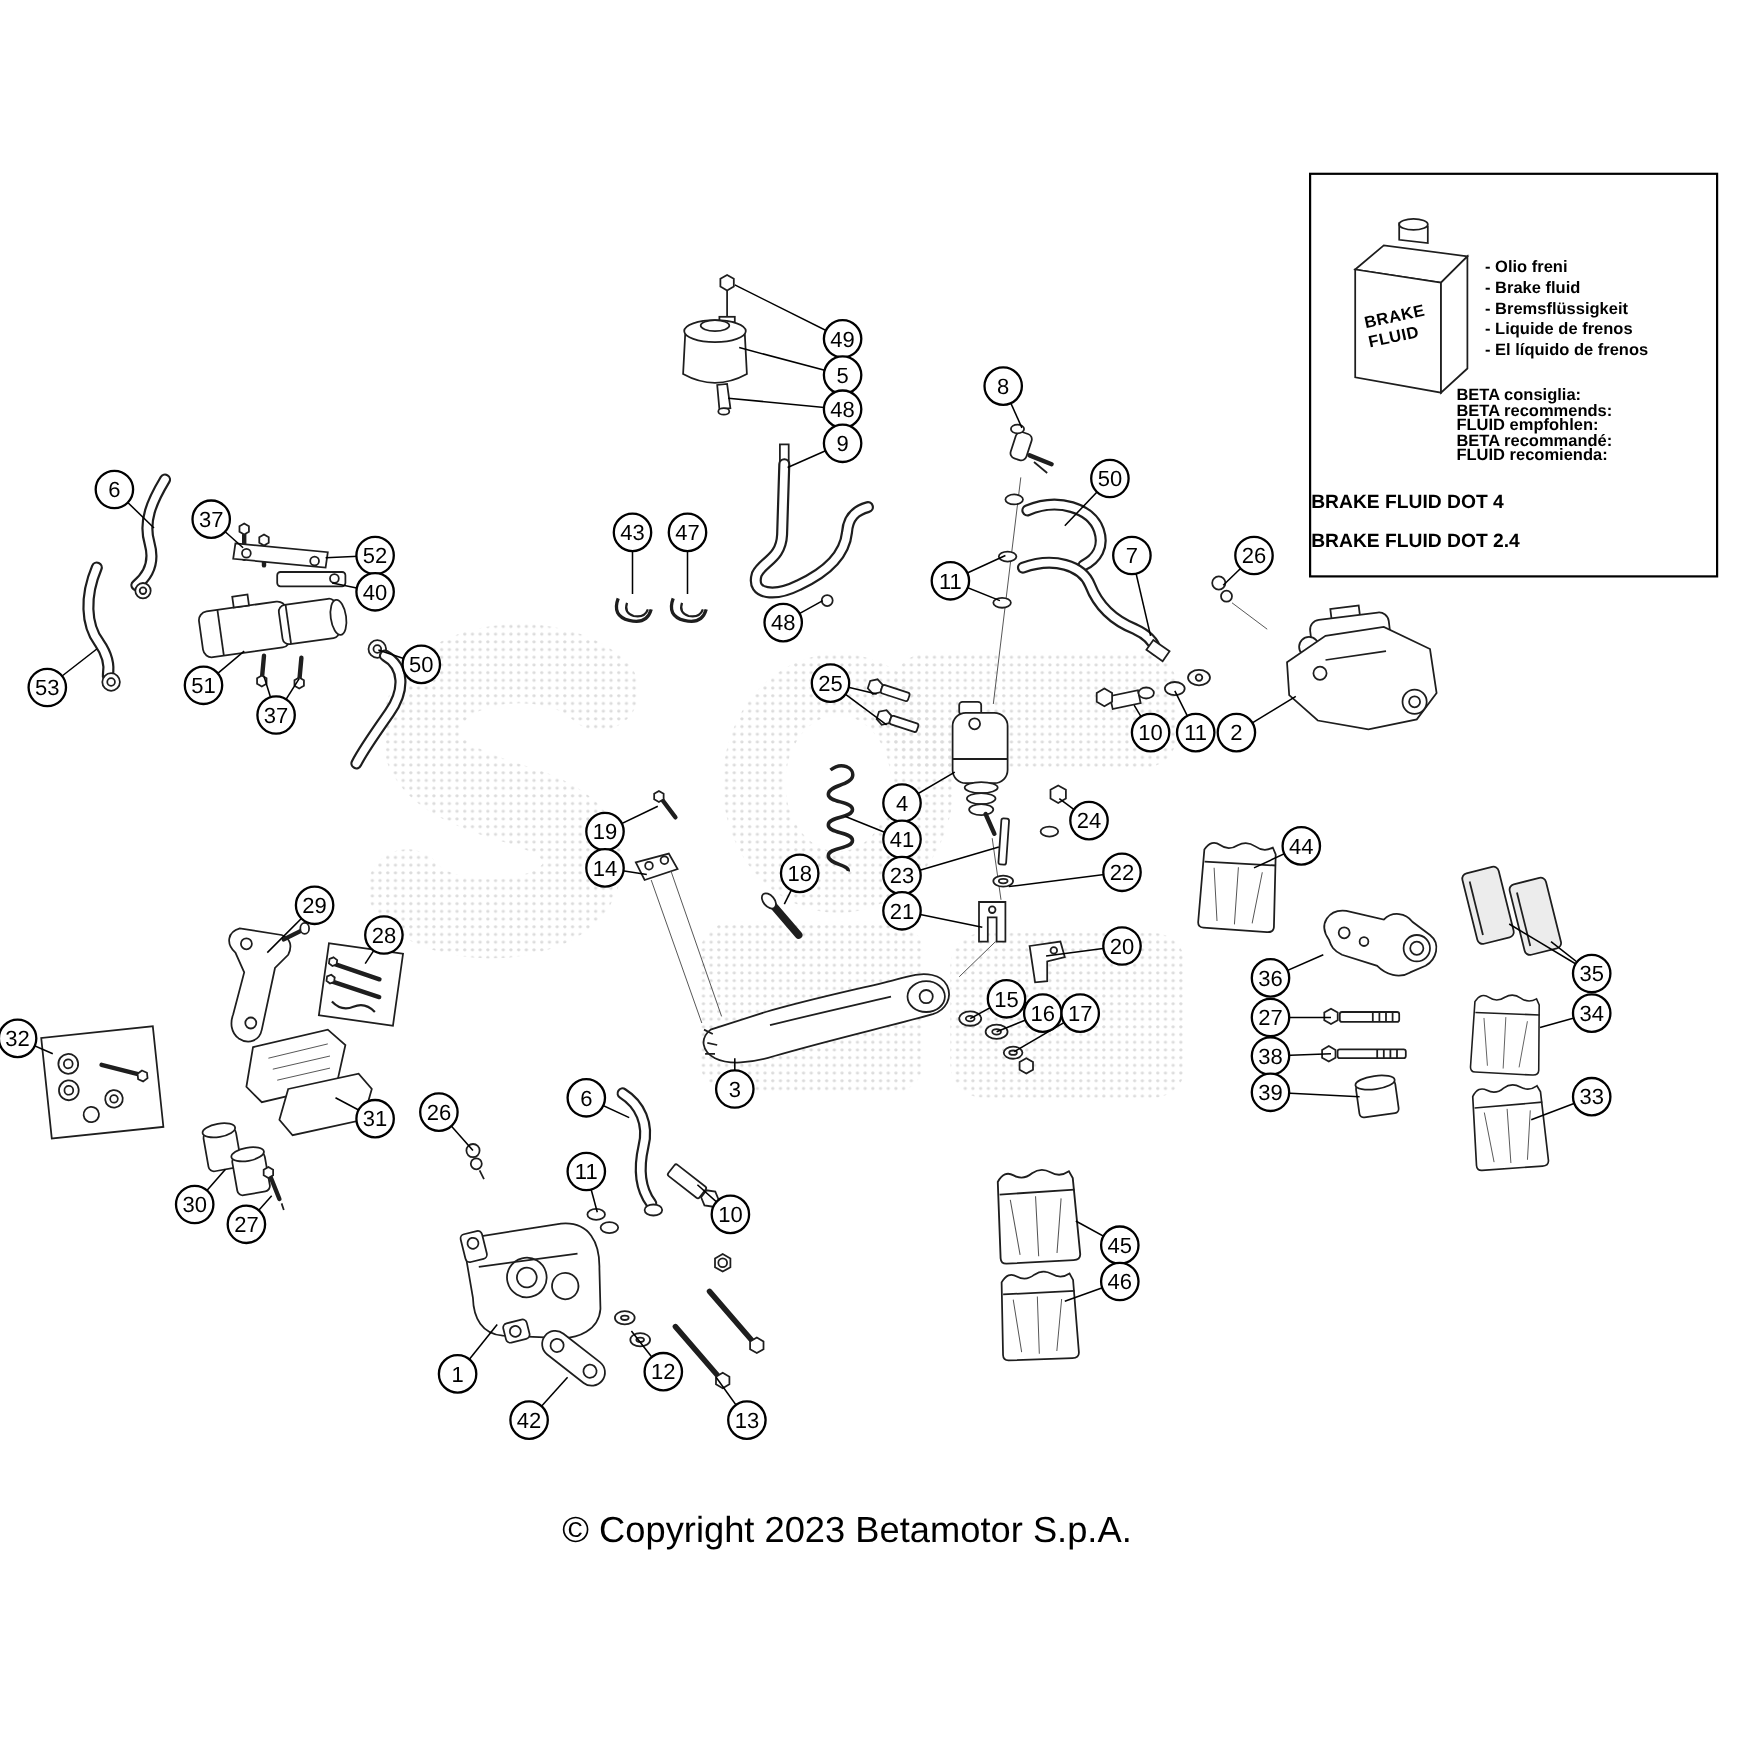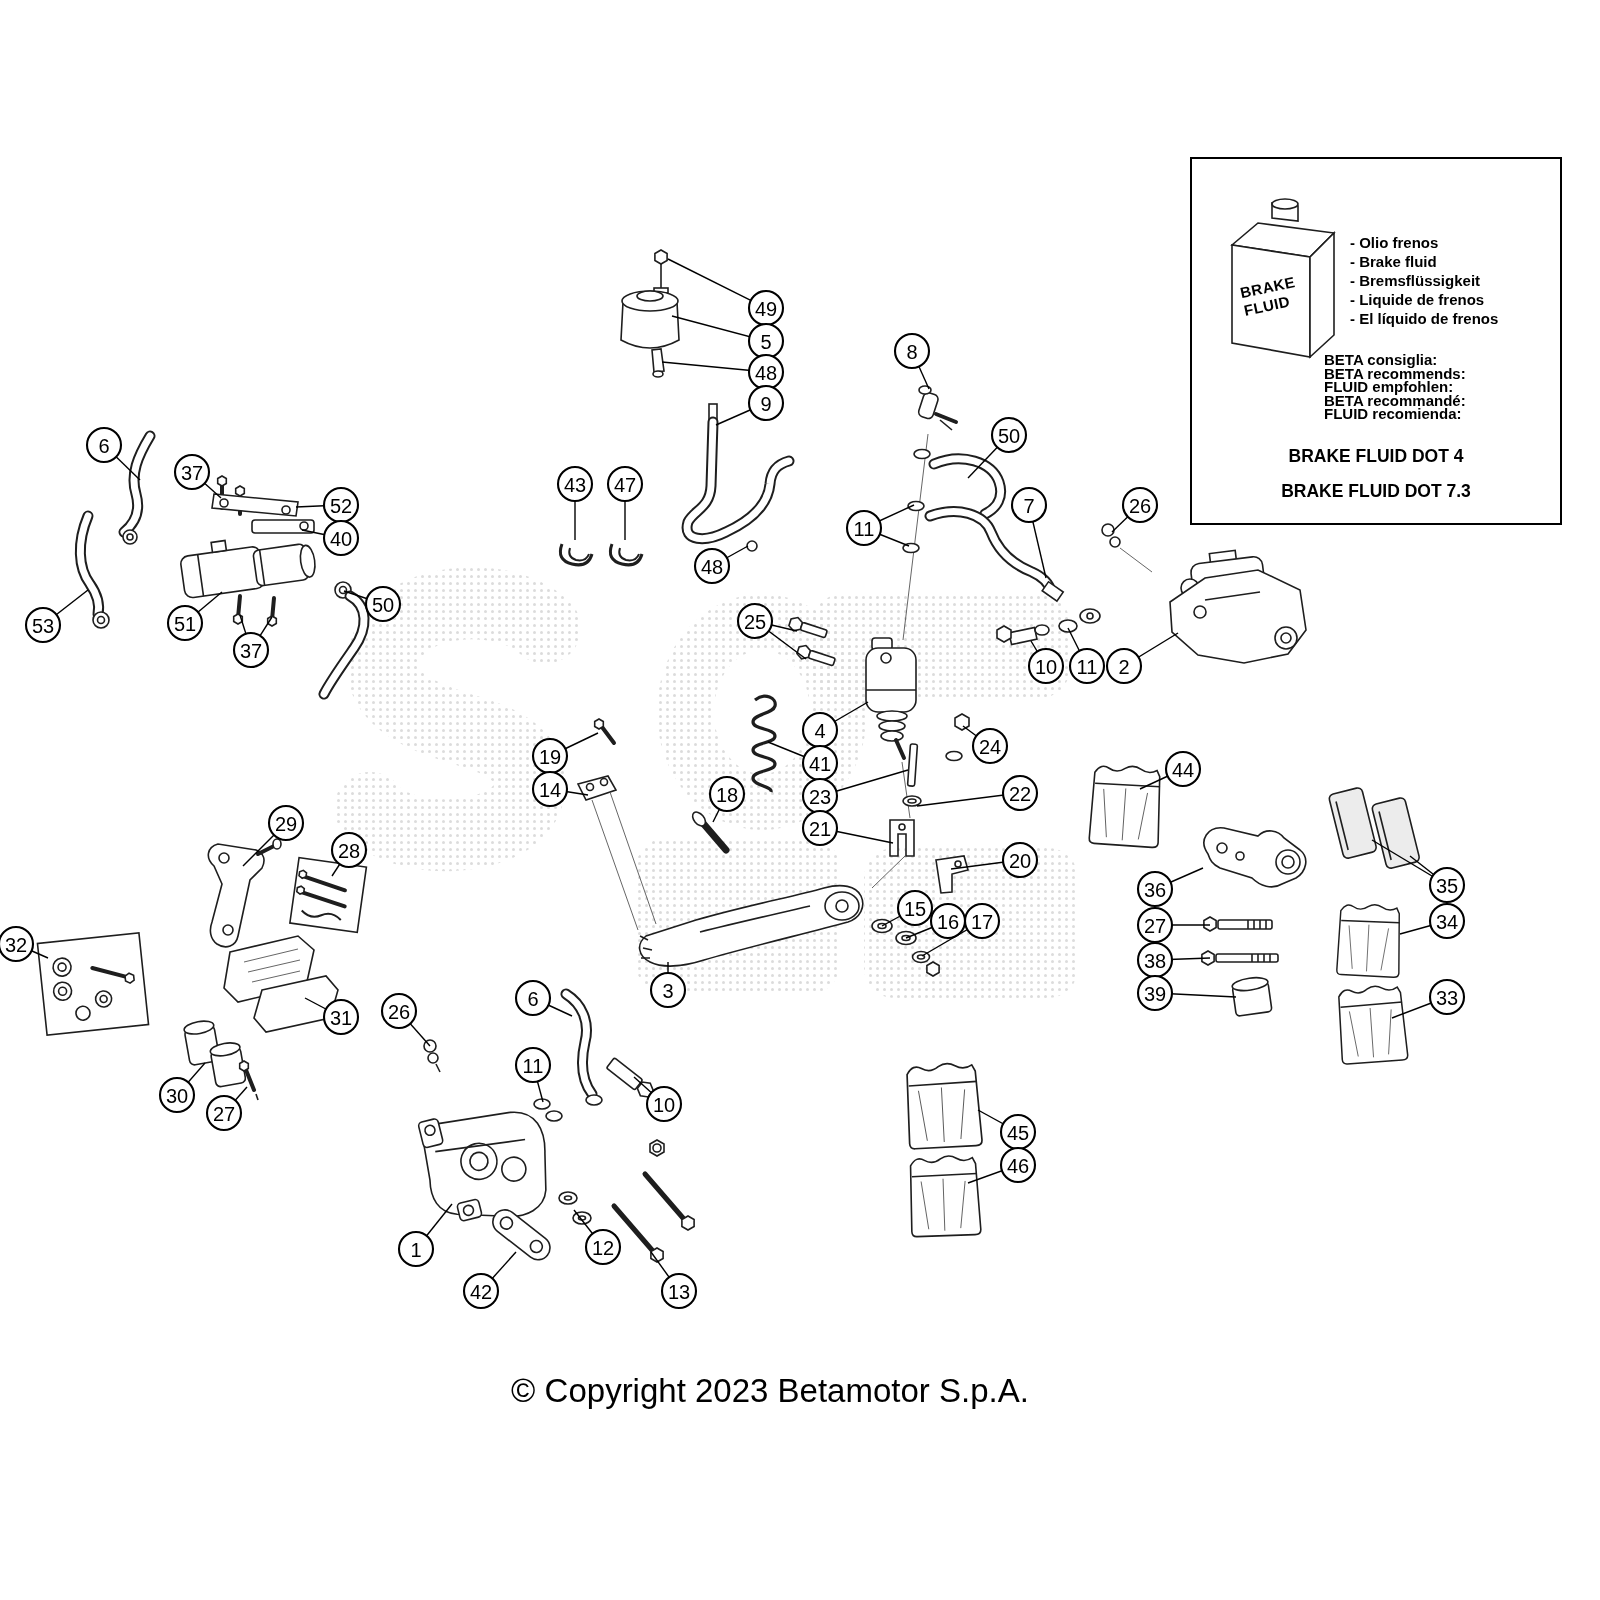--- a/index.html
+++ b/index.html
@@ -13,21 +13,21 @@
   .tube-o{fill:none;stroke:#1e1e1e;stroke-width:11;stroke-linecap:round;}
   .tube-i{fill:none;stroke:#fff;stroke-width:7;stroke-linecap:round;}
   .leader{stroke:#000;stroke-width:1.4;}
   .bubble{fill:#fff;stroke:#000;stroke-width:2.1;}
   .bubble-num{font-family:"Liberation Sans",sans-serif;font-size:20px;text-anchor:middle;dominant-baseline:central;fill:#000;}
   .info-box{position:absolute;left:1190px;top:157px;width:372px;height:368px;border:2px solid #000;background:#fff;box-sizing:border-box;}
   .bottle{position:absolute;left:20px;top:34px;}
   .bottle-label{font-family:"Liberation Sans",sans-serif;font-size:15px;font-weight:700;letter-spacing:0.5px;fill:#000;}
   .fluid-list{position:absolute;left:158px;top:74px;font-size:15px;font-weight:700;line-height:19px;white-space:nowrap;}
   .beta-list{position:absolute;left:132px;top:194px;font-size:15px;font-weight:700;line-height:13.5px;white-space:nowrap;}
-  .dot-specs{position:absolute;left:0;top:280px;width:100%;text-align:center;font-size:17.5px;font-weight:700;line-height:35px;}
+  .dot-specs{position:absolute;left:0;top:280px;width:100%;font-size:17.5px;font-weight:700;line-height:35px;}
   .copyright{position:absolute;left:0;top:1372px;width:1540px;text-align:center;font-size:33px;font-weight:500;}
 </style>
 </head>
 <body>
 
 <div class="canvas">
 
   <svg class="diagram-svg" width="1600" height="1600" viewBox="0 0 1600 1600">
     <defs>
       <pattern id="dots" width="7" height="7" patternUnits="userSpaceOnUse">
@@ -666,34 +666,34 @@
       <ellipse class="part" cx="73" cy="11" rx="13" ry="5"></ellipse>
       <polygon class="part" points="20,52 46,30 122,40 98,64"></polygon>
       <polygon class="part" points="20,52 98,64 98,164 20,150"></polygon>
       <polygon class="part" points="98,64 122,40 122,142 98,164"></polygon>
       <g transform="rotate(-12 55 105)">
         <text class="bottle-label" x="30" y="100">BRAKE</text>
         <text class="bottle-label" x="30" y="118">FLUID</text>
       </g>
     </svg>
     <div class="fluid-list">
-      <div>- Olio frenos</div>
+      <div>- Olio freni</div>
       <div>- Brake fluid</div>
       <div>- Bremsflüssigkeit</div>
       <div>- Liquide de frenos</div>
       <div>- El líquido de frenos</div>
     </div>
     <div class="beta-list">
       <div>BETA consiglia:</div>
       <div>BETA recommends:</div>
       <div>FLUID empfohlen:</div>
       <div>BETA recommandé:</div>
       <div>FLUID recomienda:</div>
     </div>
     <div class="dot-specs">
       <div>BRAKE FLUID DOT 4</div>
-      <div>BRAKE FLUID DOT 7.3</div>
+      <div>BRAKE FLUID DOT 2.4</div>
     </div>
   </div>
 
   <div class="copyright">© Copyright 2023 Betamotor S.p.A.</div>
 
 </div>
 
 </body></html>

